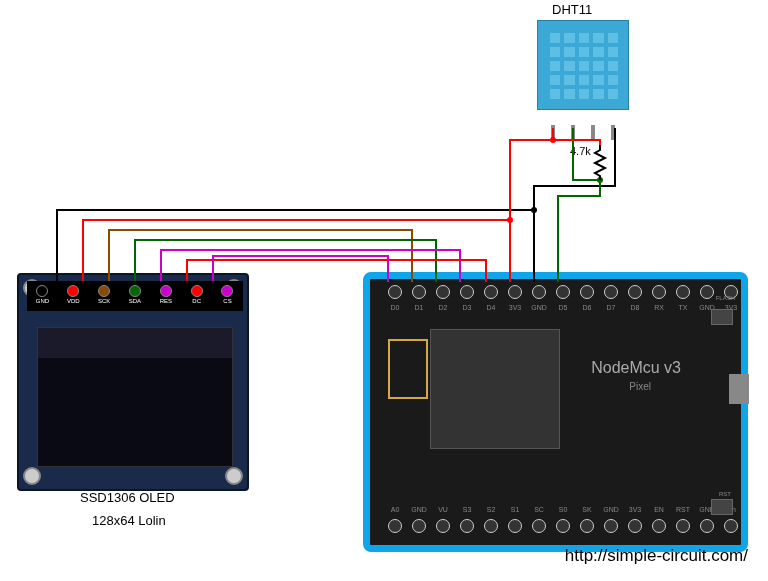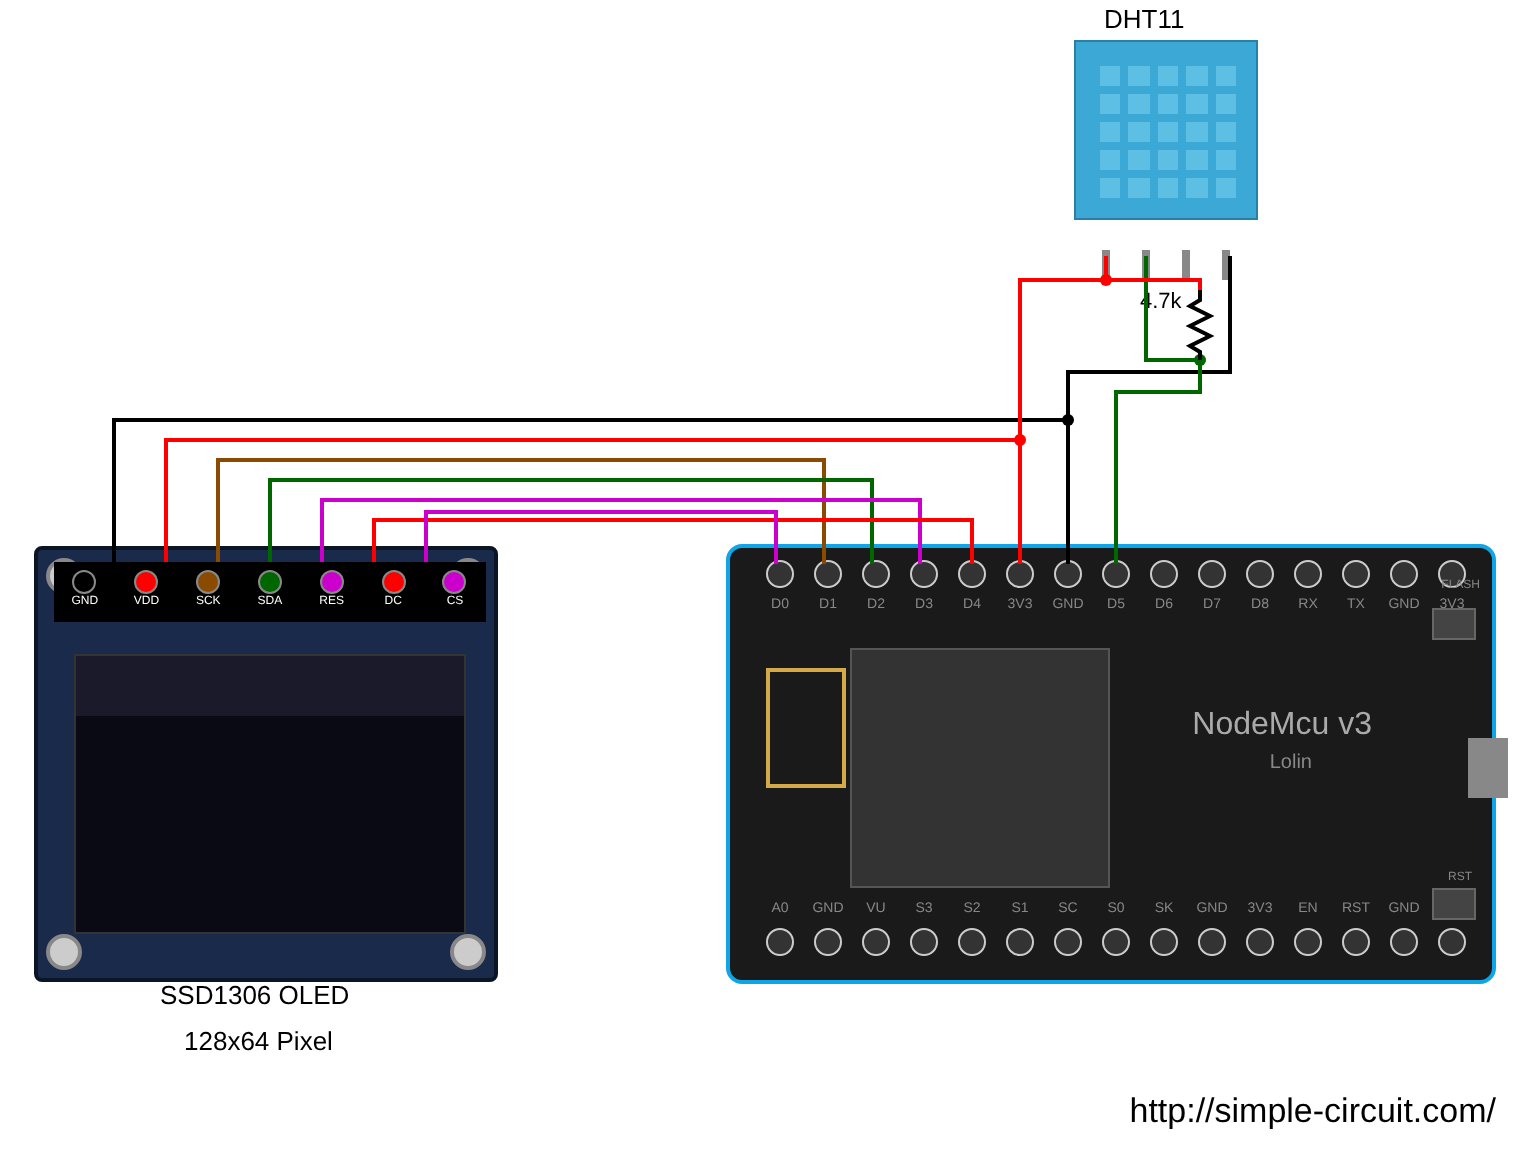--- a/index.html
+++ b/index.html
@@ -11,21 +11,21 @@
 .dht-grid span{background:#5cbfe3}
 .dht-pin{position:absolute;bottom:-15px;width:4px;height:15px;background:#888}
 .oled{position:absolute;left:17px;top:273px;width:232px;height:218px;background:#1a2a4a;border:2px solid #0a1525;border-radius:4px}
 .oled-hdr{position:absolute;left:8px;top:6px;width:216px;height:30px;background:#000;display:flex;align-items:center;justify-content:space-around}
 .oled-pin{width:22px;height:22px;display:flex;flex-direction:column;align-items:center}
 .oled-pin-dot{width:12px;height:12px;border-radius:50%;border:1px solid #888}
 .oled-pin-txt{font-size:6px;color:#fff;margin-top:1px}
 .oled-screen{position:absolute;left:18px;top:52px;width:196px;height:140px;background:#0a0a15;border:1px solid #333}
 .oled-screen::before{content:"";position:absolute;left:0;top:0;width:100%;height:30px;background:#1a1a2a}
 .oled-hole{position:absolute;width:18px;height:18px;border-radius:50%;background:#ccc;border:2px solid #888}
-.node{position:absolute;left:363px;top:272px;width:385px;height:220px;background:#1a1a1a;border-radius:8px;border:2px solid #0ea5e9}
+.node{position:absolute;left:363px;top:272px;width:385px;height:280px;background:#1a1a1a;border-radius:8px;border:7px solid #0ea5e9}
 .node-pins-top,.node-pins-bot{position:absolute;height:20px;display:flex;gap:10px;left:18px}
 .node-pins-top{top:6px}
 .node-pins-bot{bottom:6px}
 .node-pin{width:14px;height:14px;background:#333;border:1px solid #ccc;border-radius:50%;position:relative}
 .node-pin-lbl{position:absolute;font-size:7px;color:#888;top:18px;left:50%;transform:translateX(-50%);white-space:nowrap}
 .node-pins-bot .node-pin-lbl{top:-14px}
 .node-chip{position:absolute;left:60px;top:50px;width:130px;height:120px;background:#333;border:1px solid #555}
 .node-ant{position:absolute;left:18px;top:60px;width:40px;height:60px;border:2px solid #d4a94a}
 .node-logo{position:absolute;right:60px;top:80px;color:#aaa;font-size:16px}
 .node-logo2{position:absolute;right:90px;top:102px;color:#888;font-size:10px}
@@ -109,21 +109,21 @@
       </div>
       <div class="oled-pin">
         <div class="oled-pin-dot" style="background: rgb(204, 0, 204);"></div>
         <div class="oled-pin-txt">CS</div>
       </div>
     </div>
   <div class="oled-screen"></div>
 </div>
 
 <div class="lbl" style="left:80px;top:490px">SSD1306 OLED</div>
-<div class="lbl" style="left:92px;top:513px">128x64 Pixel</div>
+<div class="lbl" style="left:92px;top:513px">128x64 Lolin</div>
 
 <div class="node">
   <div class="node-pins-top">
       <div class="node-pin">
         <div class="node-pin-lbl">D0</div>
       </div>
       <div class="node-pin">
         <div class="node-pin-lbl">D1</div>
       </div>
       <div class="node-pin">
@@ -209,21 +209,21 @@
       <div class="node-pin">
         <div class="node-pin-lbl">GND</div>
       </div>
       <div class="node-pin">
         <div class="node-pin-lbl">Vin</div>
       </div>
     </div>
   <div class="node-chip"></div>
   <div class="node-ant"></div>
   <div class="node-logo">NodeMcu v3</div>
-  <div class="node-logo2">Lolin</div>
+  <div class="node-logo2">Pixel</div>
   <div class="node-btn" style="top:30px"></div>
   <div class="node-btn" style="bottom:30px"></div>
   <div class="node-usb"></div>
   <div style="position:absolute;right:6px;top:16px;font-size:6px;color:#888">FLASH</div>
   <div style="position:absolute;right:10px;bottom:48px;font-size:6px;color:#888">RST</div>
 </div>
 
 <div class="lbl" style="right:20px;bottom:15px;font-size:17px">http://simple-circuit.com/</div>
 
 <svg width="768" height="581" style="position:absolute;left:0;top:0;pointer-events:none">

